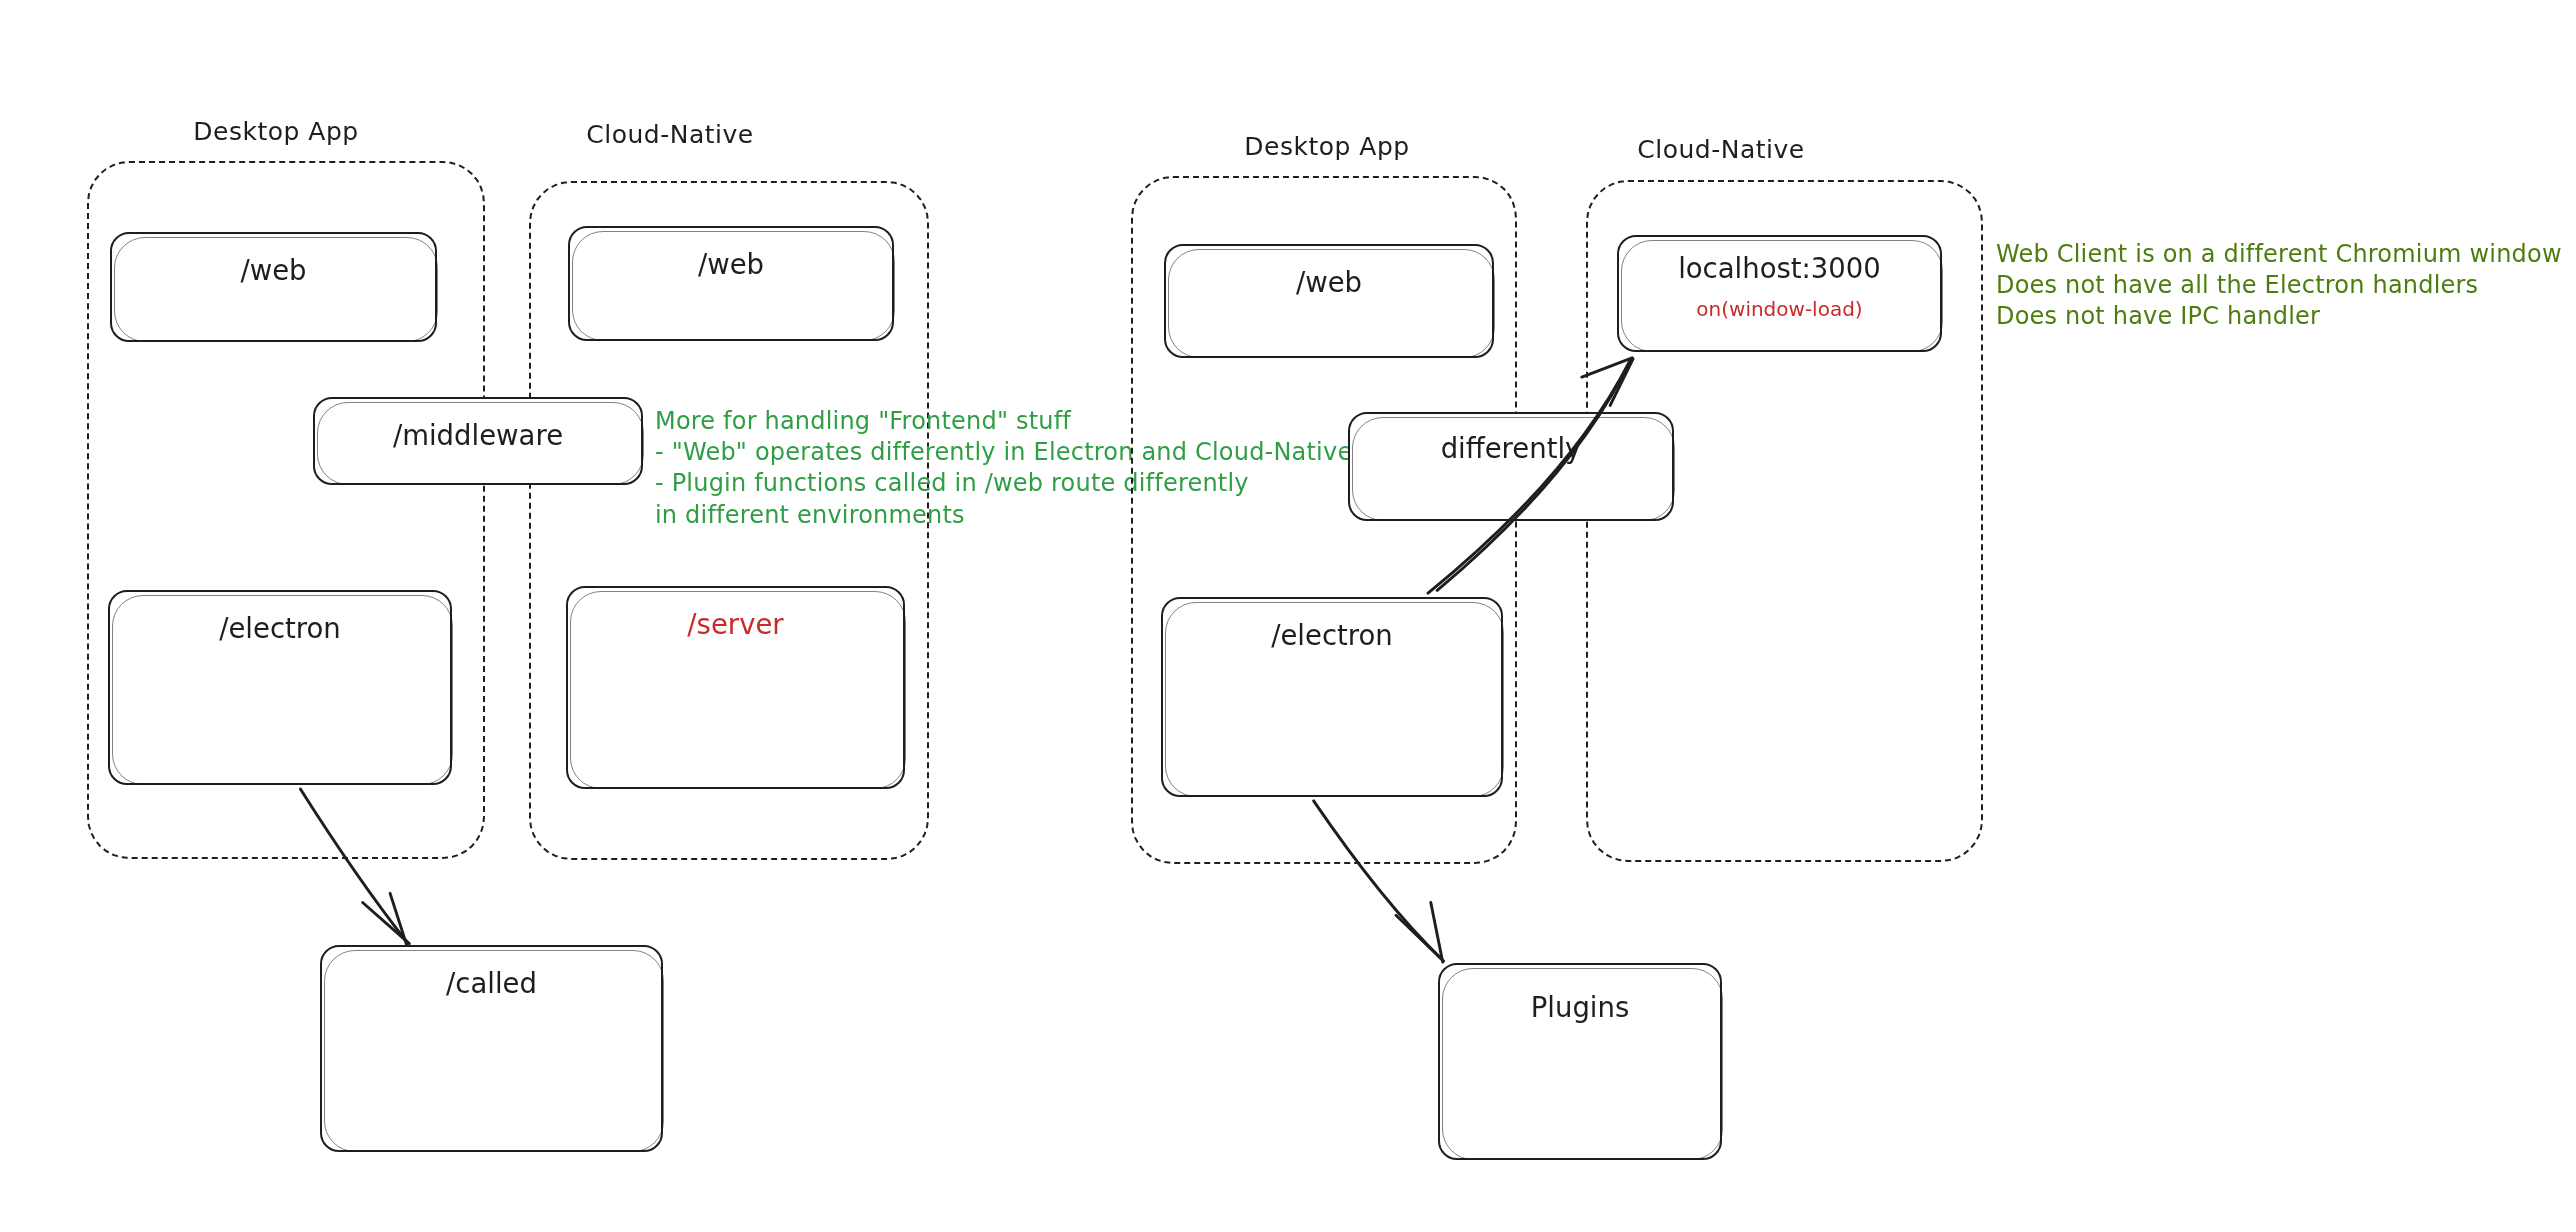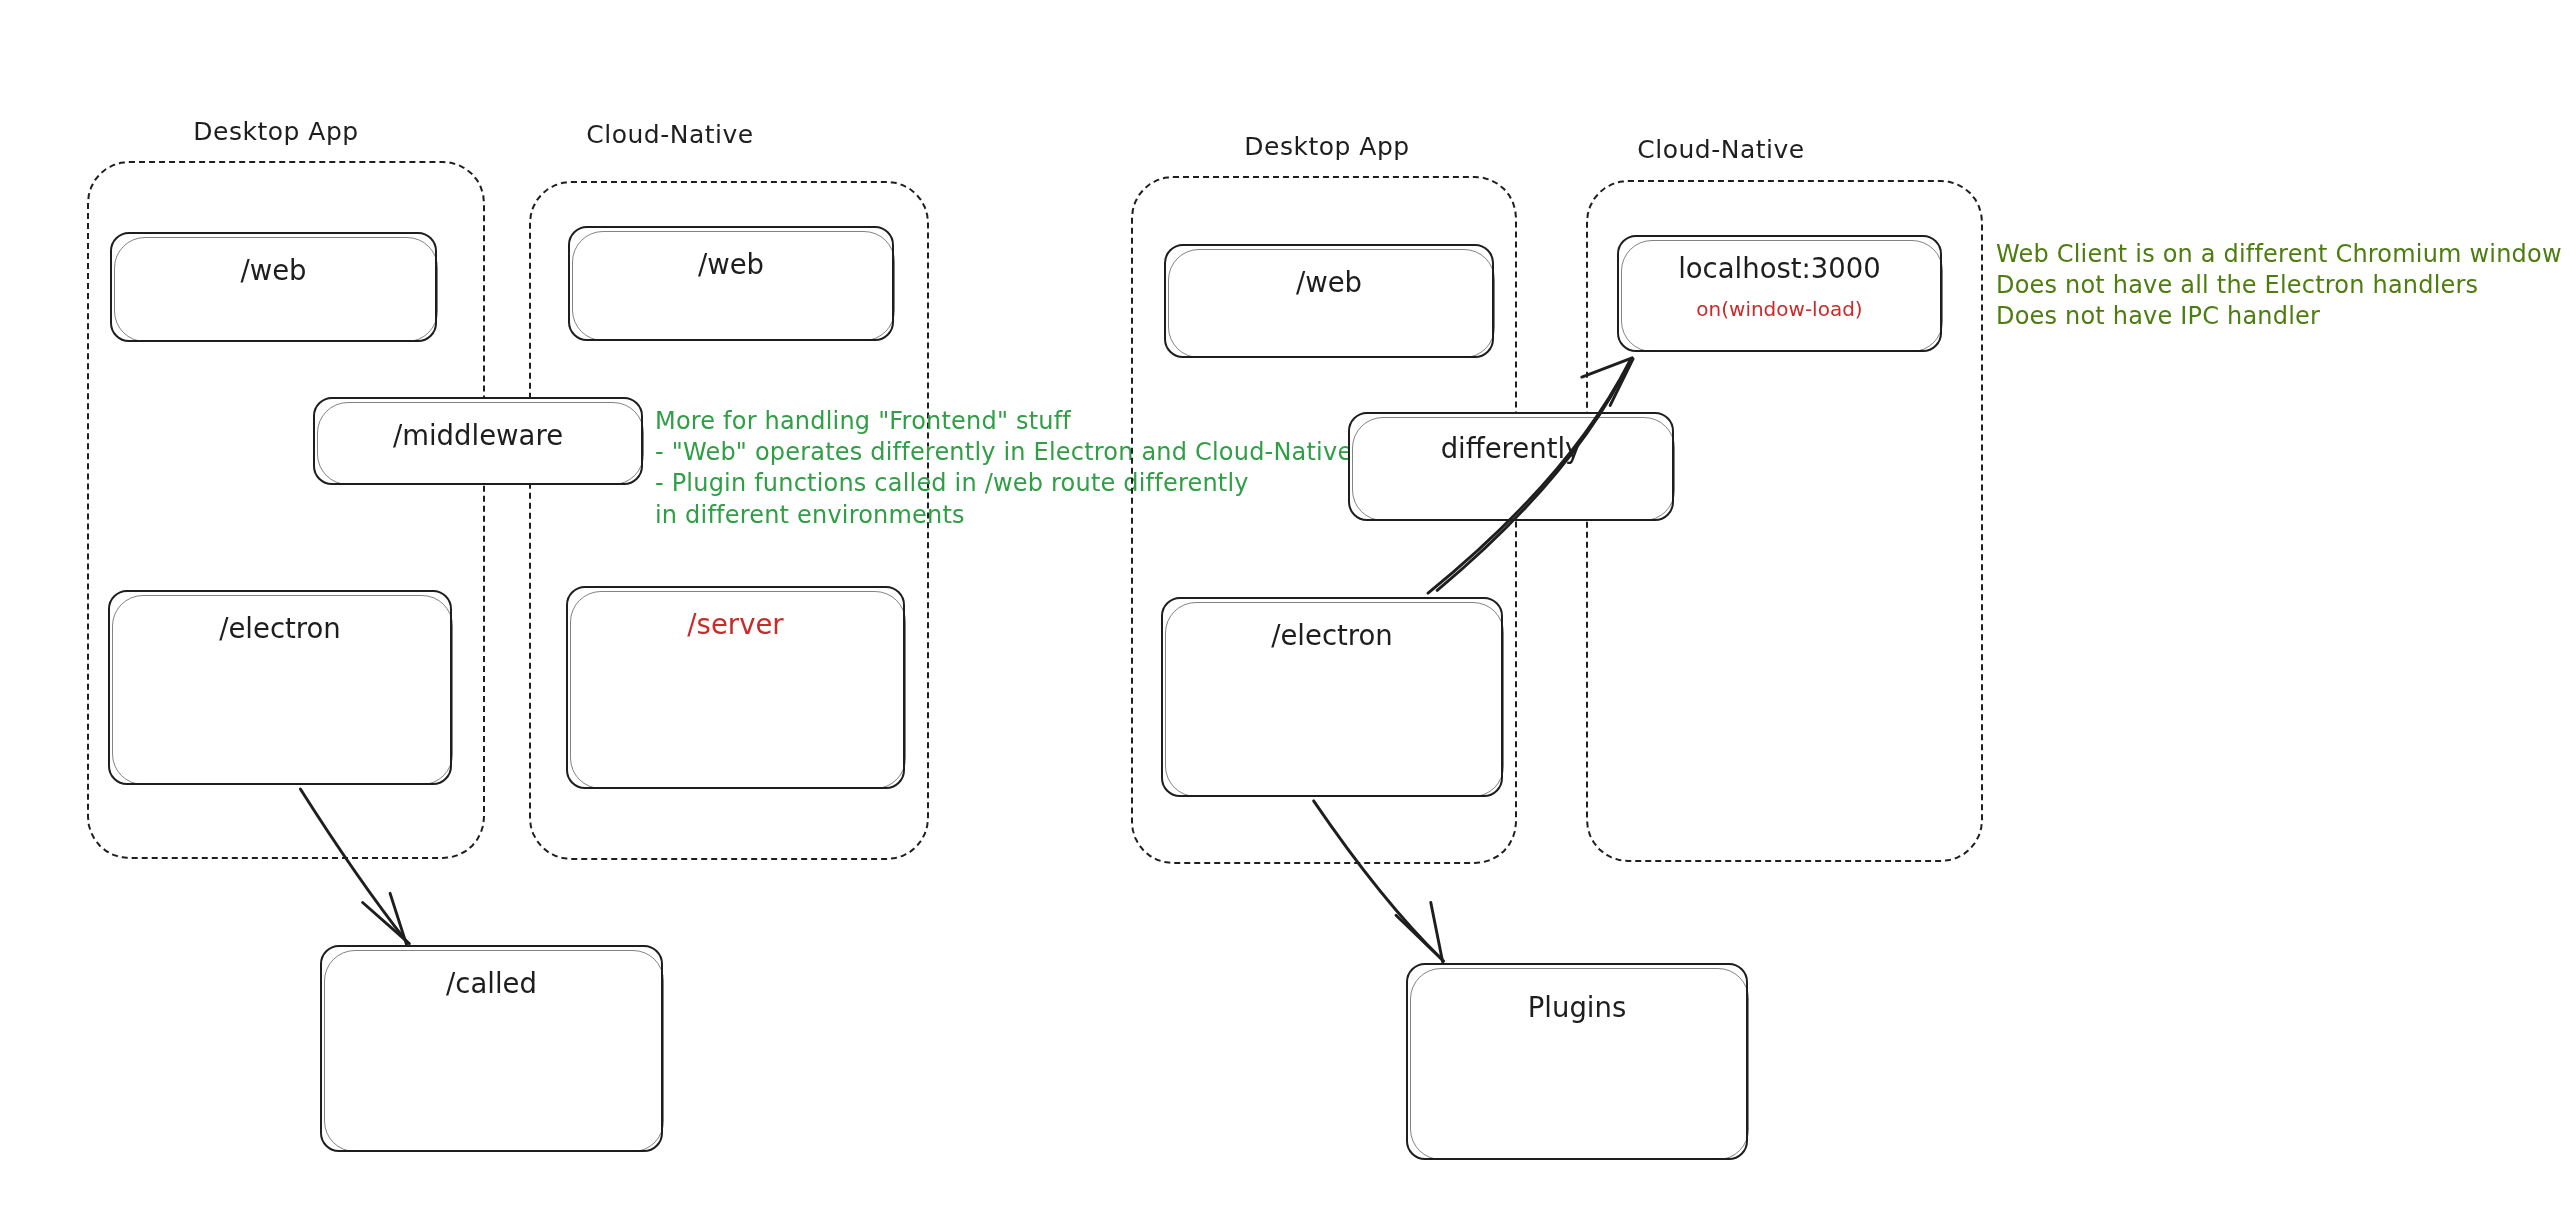--- a/index.html
+++ b/index.html
@@ -151,21 +151,21 @@
   </div>
 
   <div class="node" style="left:1348px; top:412px; width:326px; height:109px;">
     <div class="node-label" style="top:18.3px;">differently</div>
   </div>
 
   <div class="node" style="left:1161px; top:597px; width:342px; height:200px;">
     <div class="node-label">/electron</div>
   </div>
 
-  <div class="node" style="left:1406px; top:963px; width:342px; height:197px;">
+  <div class="node" style="left:1438px; top:963px; width:284px; height:197px;">
     <div class="node-label" style="top:26px;">Plugins</div>
   </div>
 
   <div class="annotation red" style="left:1996px; top:239px;">Web Client is on a different Chromium window
 Does not have all the Electron handlers
 Does not have IPC handler</div>
 
   <svg class="overlay" viewBox="0 0 2814 1346">
     <g fill="none" stroke="#1e1e1e" stroke-width="3.2" stroke-linecap="round" stroke-linejoin="round">
 

